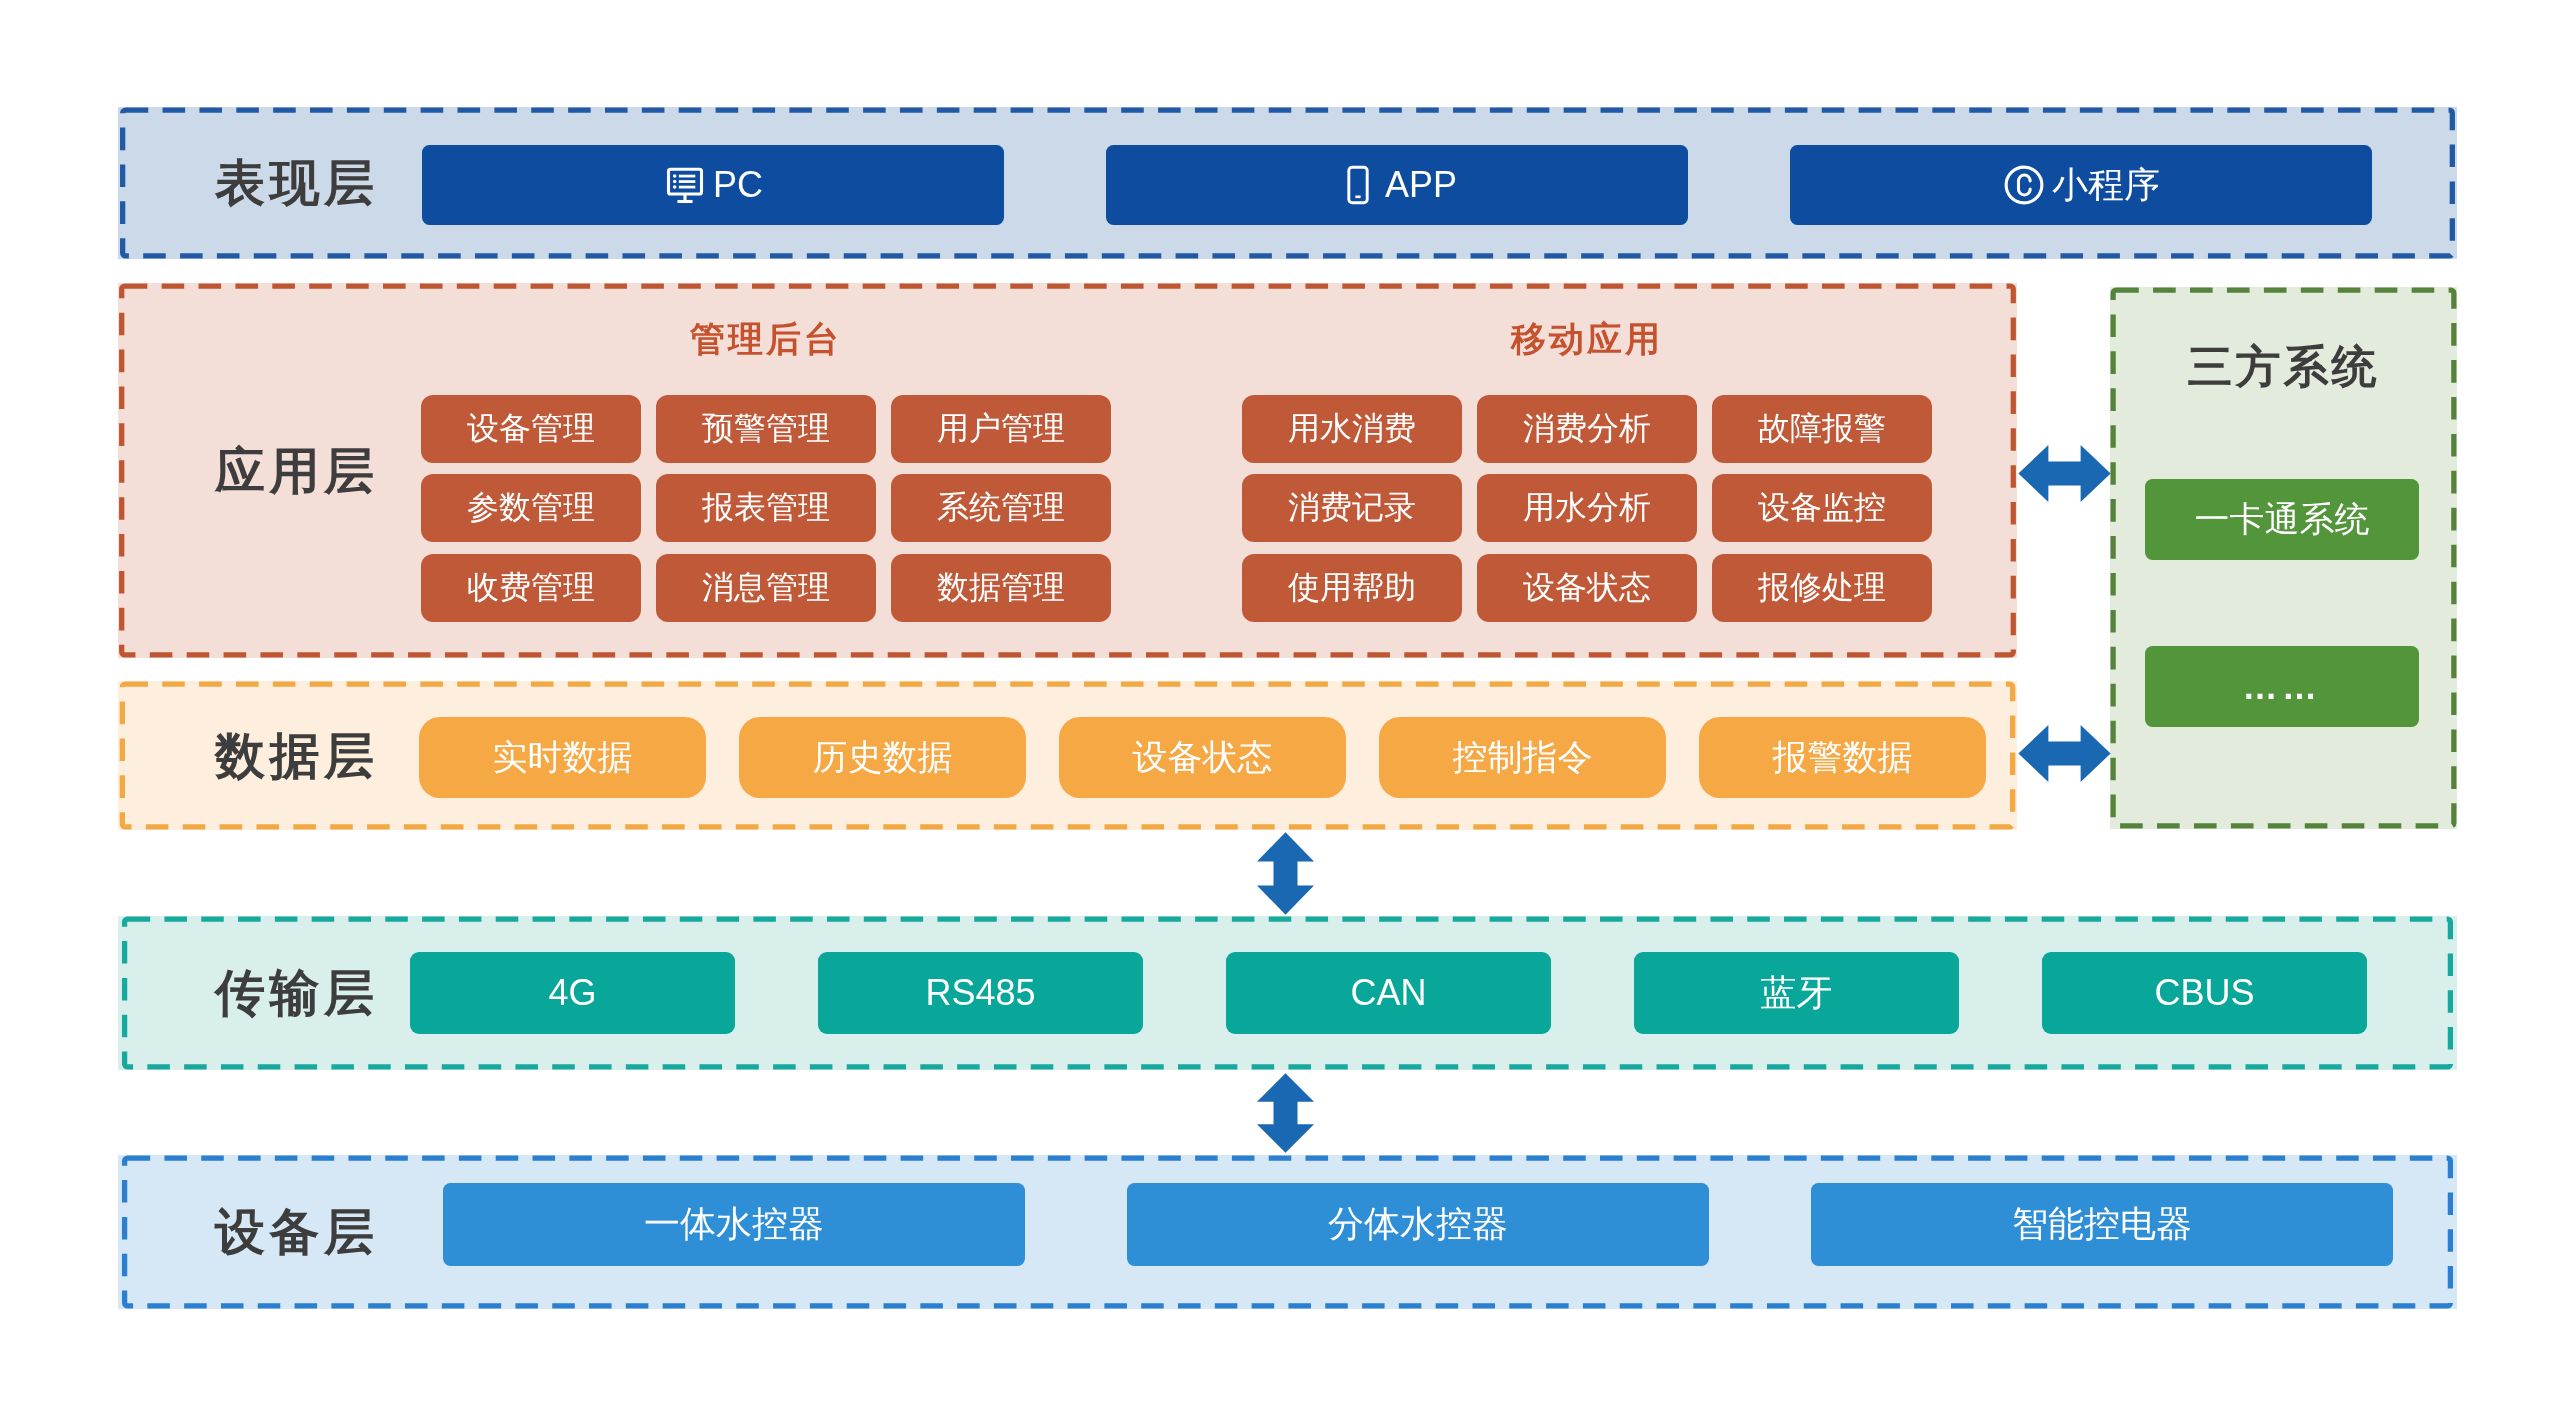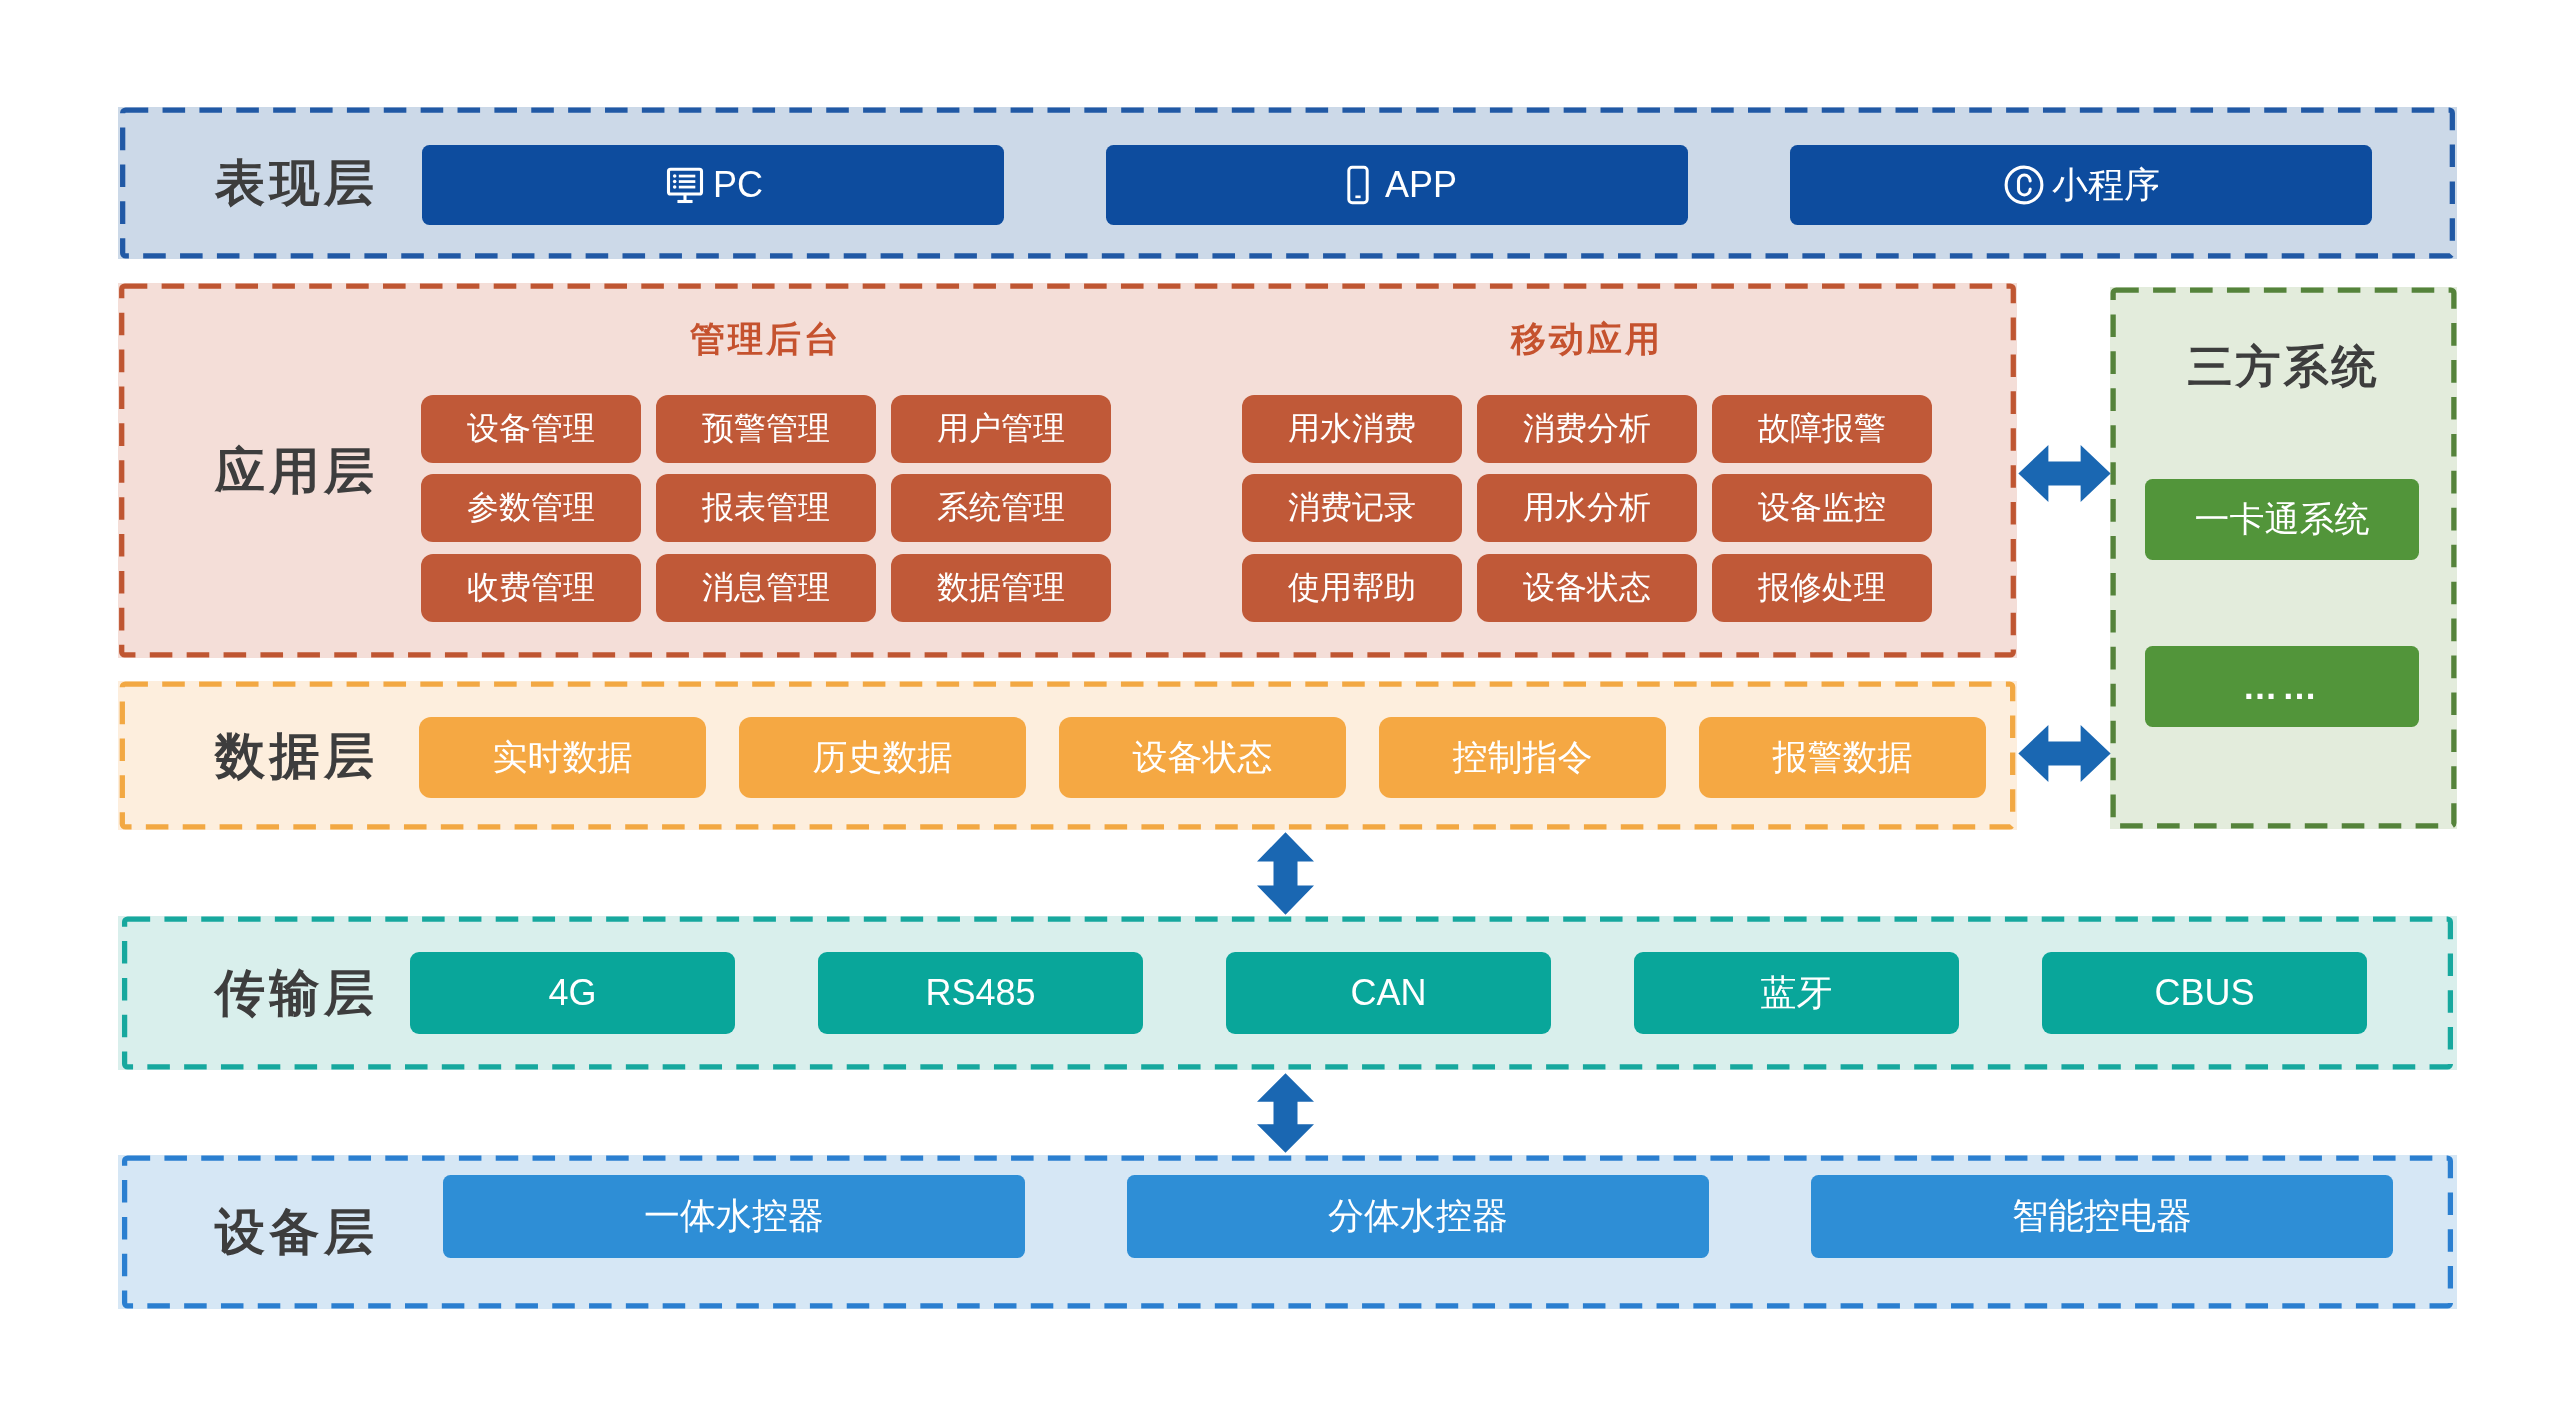--- a/index.html
+++ b/index.html
@@ -46,34 +46,34 @@
   .group-title { position: absolute; top: 33px; width: 690px; text-align: center; font-size: 35px; font-weight: 700; color: #c5522e; letter-spacing: 3px; }
   .group-title.left { left: 303px; }
   .group-title.right { left: 1124px; }
   .grid { position: absolute; top: 112px; display: grid; grid-template-columns: repeat(3, 220px); column-gap: 15px; row-gap: 11.3px; }
   .grid.left { left: 303px; }
   .grid.right { left: 1124px; }
   .app-btn { height: 68px; background: #c05938; border-radius: 12px; font-size: 32px; }
   
   .data { left: 118px; top: 681px; width: 1899px; height: 149px; background: #fdeedd; }
   .data-row { position: absolute; left: 301px; top: 36px; display: flex; gap: 33px; }
-  .data-btn { width: 287px; height: 81px; background: #f5a843; border-radius: 12px; font-size: 35px; }
+  .data-btn { width: 287px; height: 81px; background: #f5a843; border-radius: 21px; font-size: 35px; }
   
   .third { left: 2110px; top: 287px; width: 347px; height: 542px; background: #e3ecdc; }
   .third-title { position: absolute; top: 50px; left: 0; width: 100%; text-align: center; font-size: 45px; font-weight: 700; color: #3d3d3d; letter-spacing: 3px; }
   .third-btn { position: absolute; left: 35px; width: 274px; height: 81px; background: #52953a; border-radius: 7.5px; font-size: 35px; }
   .third-btn.b1 { top: 192px; }
   .third-btn.b2 { top: 359px; letter-spacing: 4.5px; font-weight: 700; }
   
   .trans { left: 118px; top: 916px; width: 2339px; height: 154px; background: #d9efec; }
   .trans-row { position: absolute; left: 292px; top: 36px; display: flex; gap: 83px; }
   .trans-btn { width: 325px; height: 82px; background: #09a69a; border-radius: 9px; font-size: 36px; }
   
   .dev { left: 118px; top: 1155px; width: 2339px; height: 154px; background: #d6e7f5; }
-  .dev-row { position: absolute; left: 304px; top: 20px; display: flex; gap: 102px; padding-left: 21px; }
+  .dev-row { position: absolute; left: 304px; top: 28px; display: flex; gap: 102px; padding-left: 21px; }
   .dev-btn { width: 582px; height: 83px; background: #2e8ed6; border-radius: 7.5px; font-size: 36px; }
   
   .arrow { position: absolute; }
   .arrow polygon { fill: #1a67b2; }
 </style>
 </head>
 <body>
 
 <div id="canvas">
 

